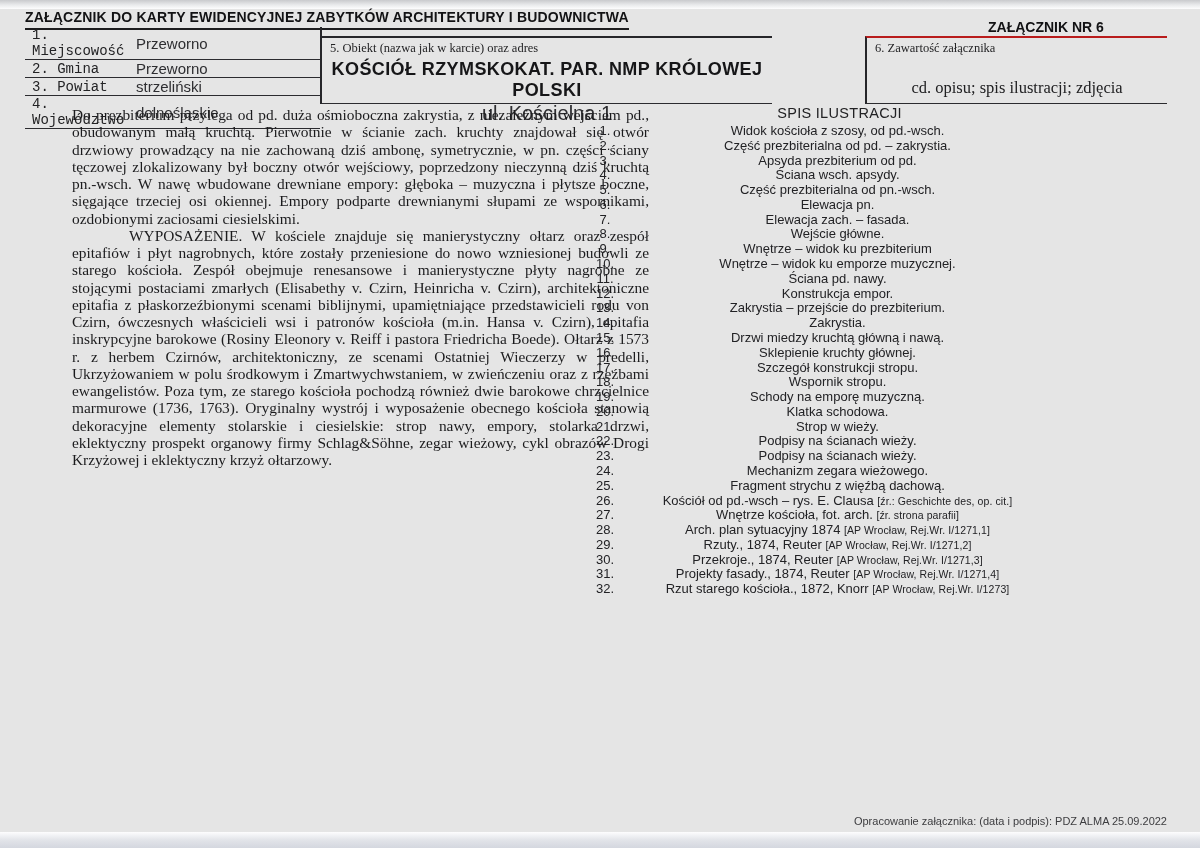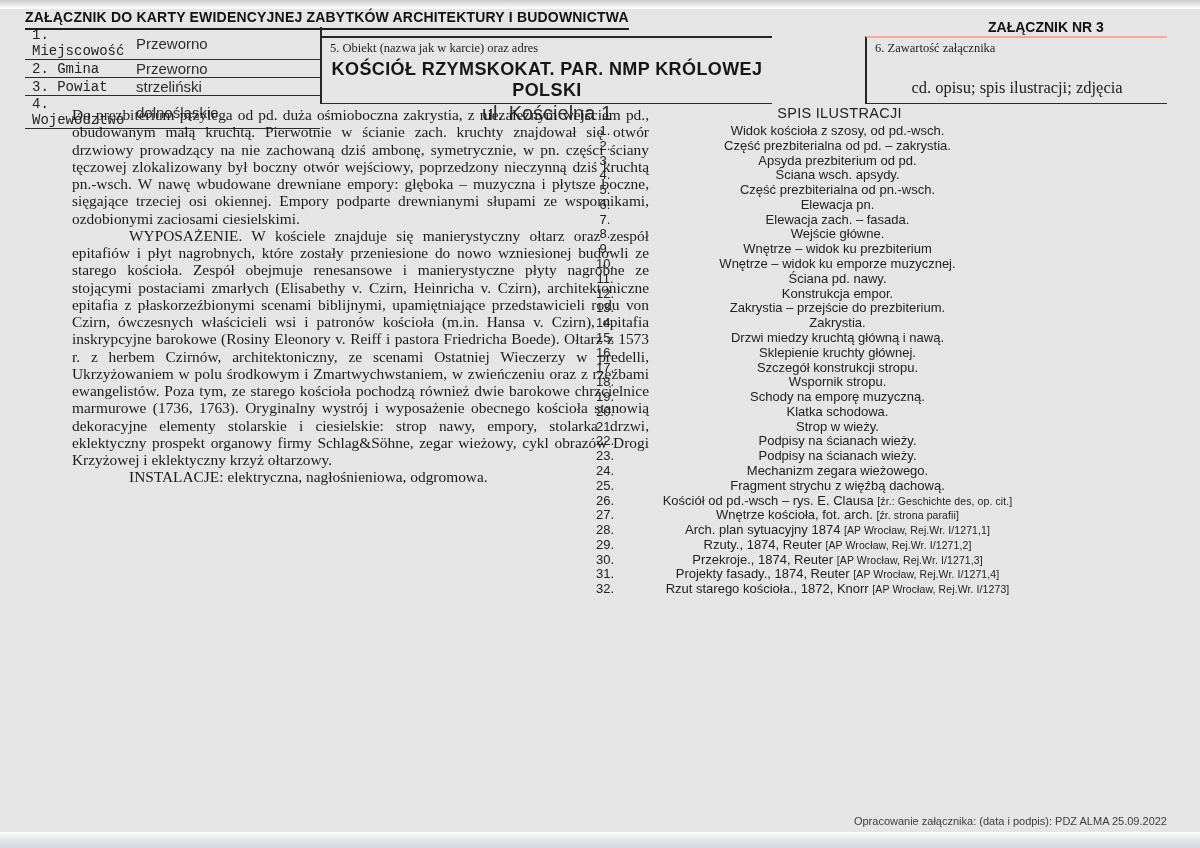--- a/index.html
+++ b/index.html
@@ -48,21 +48,21 @@
     font-family:"Liberation Serif", serif; font-size:12.5px; color:#232325;
     padding:3px 0 0 8px;
   }
   .obj-name {
     text-align:center; font-weight:bold; font-size:18px; letter-spacing:0.4px;
     color:#161618; margin-top:3px;
   }
   .obj-addr { text-align:center; font-size:20px; color:#2e2e31; margin-top:1px; }
   .cell6 {
     position:absolute; left:865px; top:36px; width:302px; height:68px;
-    border-top:2px solid #fca5a5; border-left:2px solid #26262a;
+    border-top:2px solid #b91c1c; border-left:2px solid #26262a;
     border-bottom:1.6px solid #2b2b2f; box-sizing:border-box;
   }
   .cell6-value {
     font-family:"Liberation Serif", serif; font-size:16.5px; color:#202022;
     text-align:center; margin-top:22px;
   }
   .desc {
     position:absolute; left:25px; top:106px; width:577px;
     font-family:"Liberation Serif", serif; font-size:15.4px; line-height:17.25px;
     text-align:justify; color:#1b1b1d;margin-left:47px;
@@ -83,21 +83,21 @@
     font-size:11px; color:#3c3c3f;
   }
 </style>
 </head>
 <body>
 
 <div class="page">
   <div class="scan-edge-top"></div>
 
   <div class="doc-title">ZAŁĄCZNIK DO KARTY EWIDENCYJNEJ ZABYTKÓW ARCHITEKTURY I BUDOWNICTWA</div>
-  <div class="zal-nr">ZAŁĄCZNIK NR 3</div>
+  <div class="zal-nr">ZAŁĄCZNIK NR 6</div>
 
   <div class="tbl-left">
 
       <div class="field-row">
         <span class="field-label">1. Miejscowość</span>
         <span class="field-value">Przeworno</span>
       </div>
 
       <div class="field-row">
         <span class="field-label">2. Gmina</span>
@@ -126,21 +126,20 @@
     <div class="cell6-label">6. Zawartość załącznika</div>
     <div class="cell6-value">cd. opisu; spis ilustracji; zdjęcia</div>
   </div>
 
   <div class="desc">
 
       <p>Do prezbiterium przylega od pd. duża ośmioboczna zakrystia, z niezależnym wejściem pd., obudowanym małą kruchtą. Pierwotnie w ścianie zach. kruchty znajdował się otwór drzwiowy prowadzący na nie zachowaną dziś ambonę, symetrycznie, w pn. części ściany tęczowej zlokalizowany był boczny otwór wejściowy, poprzedzony nieczynną dziś kruchtą pn.-wsch. W nawę wbudowane drewniane empory: głęboka – muzyczna i płytsze boczne, sięgające trzeciej osi okiennej. Empory podparte drewnianymi słupami ze wspornikami, ozdobionymi zaciosami ciesielskimi.</p>
 
       <p>WYPOSAŻENIE. W kościele znajduje się manierystyczny ołtarz oraz zespół epitafiów i płyt nagrobnych, które zostały przeniesione do nowo wzniesionej budowli ze starego kościoła. Zespół obejmuje renesansowe i manierystyczne płyty nagrobne ze stojącymi postaciami zmarłych (Elisabethy v. Czirn, Heinricha v. Czirn), architektoniczne epitafia z płaskorzeźbionymi scenami biblijnymi, upamiętniające przedstawicieli rodu von Czirn, ówczesnych właścicieli wsi i patronów kościoła (m.in. Hansa v. Czirn), epitafia inskrypcyjne barokowe (Rosiny Eleonory v. Reiff i pastora Friedricha Boede). Ołtarz z 1573 r. z herbem Czirnów, architektoniczny, ze scenami Ostatniej Wieczerzy w predelli, Ukrzyżowaniem w polu środkowym i Zmartwychwstaniem, w zwieńczeniu oraz z rzeźbami ewangelistów. Poza tym, ze starego kościoła pochodzą również dwie barokowe chrzcielnice marmurowe (1736, 1763). Oryginalny wystrój i wyposażenie obecnego kościoła stanowią dekoracyjne elementy stolarskie i ciesielskie: strop nawy, empory, stolarka drzwi, eklektyczny prospekt organowy firmy Schlag&amp;Söhne, zegar wieżowy, cykl obrazów Drogi Krzyżowej i eklektyczny krzyż ołtarzowy.</p>
 
-      <p>INSTALACJE: elektryczna, nagłośnieniowa, odgromowa.</p>
 
   </div>
 
   <div class="illus">
     <div class="illus-title">SPIS ILUSTRACJI</div>
 
       <div class="illus-row">
         <span class="illus-num">1.</span>
         <span class="illus-text"><span>Widok kościoła z szosy, od pd.-wsch.</span> <span class="illus-ref"></span></span>
       </div>

